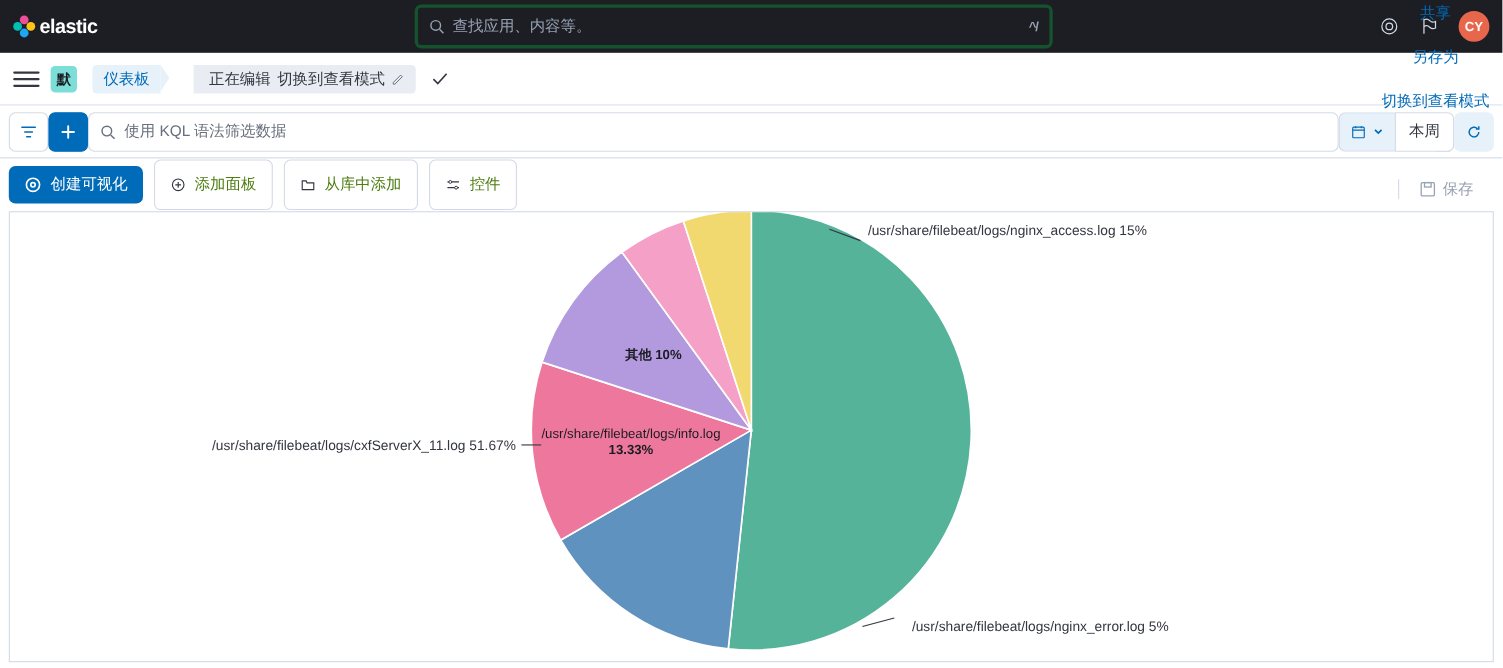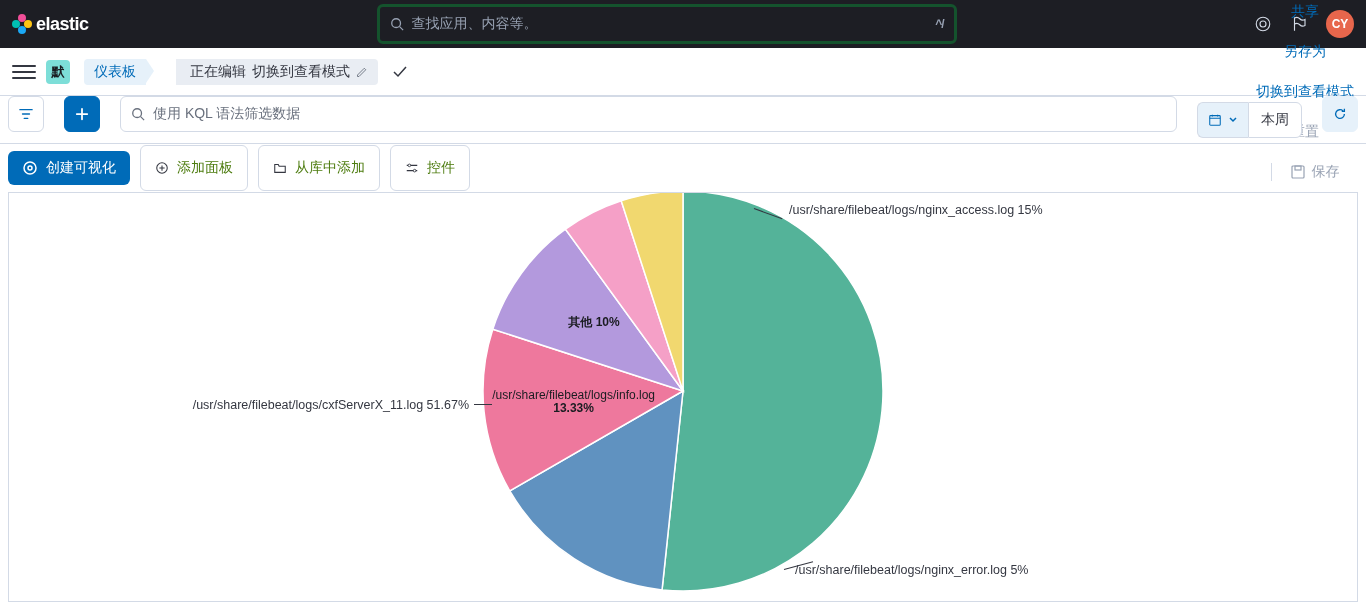--- a/index.html
+++ b/index.html
@@ -31,21 +31,21 @@
   .crumb-link { color: #006bb8; background: #e6f1fa; padding: 4px 10px 4px 10px; border-radius: 4px 0 0 4px; font-size: 14px; position: relative; margin-left: 4px; }
   .crumb-link::after { content: ''; position: absolute; right: -8px; top: 0; width: 0; height: 0; border-top: 12px solid transparent; border-bottom: 12px solid transparent; border-left: 8px solid #e6f1fa; }
   .crumb-edit { background: #e9edf3; color: #343741; padding: 4px 10px 4px 14px; border-radius: 0 4px 4px 0; font-size: 14px; display: flex; align-items: center; gap: 6px; margin-left: 20px; }
   .check-icon { color: #00bfb3; margin-left: 4px; }
   .crumb-right { margin-left: auto; display: flex; align-items: center; gap: 22px; flex-direction: column; }
   .link-blue { color: #006bb8; cursor: pointer; font-size: 14px; }
   .link-gray { color: #98a2b3; cursor: pointer; font-size: 14px; }
   .save-group { display: flex; align-items: center; gap: 6px; color: #98a2b3; border-left: 1px solid #d3dae6; padding-left: 18px; }
   
   
-  .filter-row { height: 48px; border-bottom: 1px solid #d3dae6; display: flex; padding: 0 8px; gap: 20px; background: #fff; }
+  .filter-row { height: 48px; border-bottom: 1px solid #d3dae6; display: flex; align-items: center; padding: 0 8px; gap: 0; background: #fff; }
   .icon-btn { width: 36px; height: 36px; border: 1px solid #d3dae6; border-radius: 6px; display: flex; align-items: center; justify-content: center; cursor: pointer; color: #006bb8; background: #fff; }
   .icon-btn.filled { background: #006bb8; color: #fff; border-color: #006bb8; }
   .icon-btn.soft { background: #e6f1fa; border-color: #e6f1fa; }
   .kql-box { flex: 1; height: 36px; border: 1px solid #d3dae6; border-radius: 6px; display: flex; align-items: center; padding: 0 10px; gap: 8px; color: #69707d; }
   .date-group { display: flex; align-items: center; gap: 0; }
   .date-btn { height: 36px; border: 1px solid #d3dae6; display: flex; align-items: center; padding: 0 10px; gap: 6px; background: #e6f1fa; color: #006bb8; border-radius: 6px 0 0 6px; border-right: none; }
   .date-label { height: 36px; border: 1px solid #d3dae6; display: flex; align-items: center; padding: 0 12px; background: #fff; border-radius: 0 6px 6px 0; color: #343741; }
   
   
   .action-row { height: 48px; display: flex; align-items: center; padding: 0 8px; gap: 10px; }
@@ -215,16 +215,16 @@
         <path d="M 0 0 L -117.55705045849452 -161.80339887498957 A 200 200 0 0 1 -61.80339887498951 -190.2113032590307 Z" fill="#f5a0c7" stroke="#fff" stroke-width="1.5"></path>
         <path d="M 0 0 L -61.80339887498951 -190.2113032590307 A 200 200 0 0 1 -3.6739403974420595e-14 -200 Z" fill="#f1d86f" stroke="#fff" stroke-width="1.5"></path>
       </svg>
 
     <div class="ext-label" style="top:10px; left:780px;">/usr/share/filebeat/logs/nginx_access.log  15%</div>
     <div class="ext-line" style="top:15px; left:745px; width:30px; transform:rotate(20deg); transform-origin:left center;"></div>
 
     <div class="ext-label" style="top:205px; left:170px; text-align:right; width:290px;">/usr/share/filebeat/logs/cxfServerX_11.log  51.67%</div>
     <div class="ext-line" style="top:211px; left:465px; width:18px;"></div>
 
-    <div class="ext-label" style="top:370px; left:786px;">/usr/share/filebeat/logs/nginx_error.log  5%</div>
+    <div class="ext-label" style="top:370px; left:820px;">/usr/share/filebeat/logs/nginx_error.log  5%</div>
     <div class="ext-line" style="top:376px; left:775px; width:30px; transform:rotate(-15deg); transform-origin:left center;"></div>
   </div>
 </div>
 
 </body></html>

